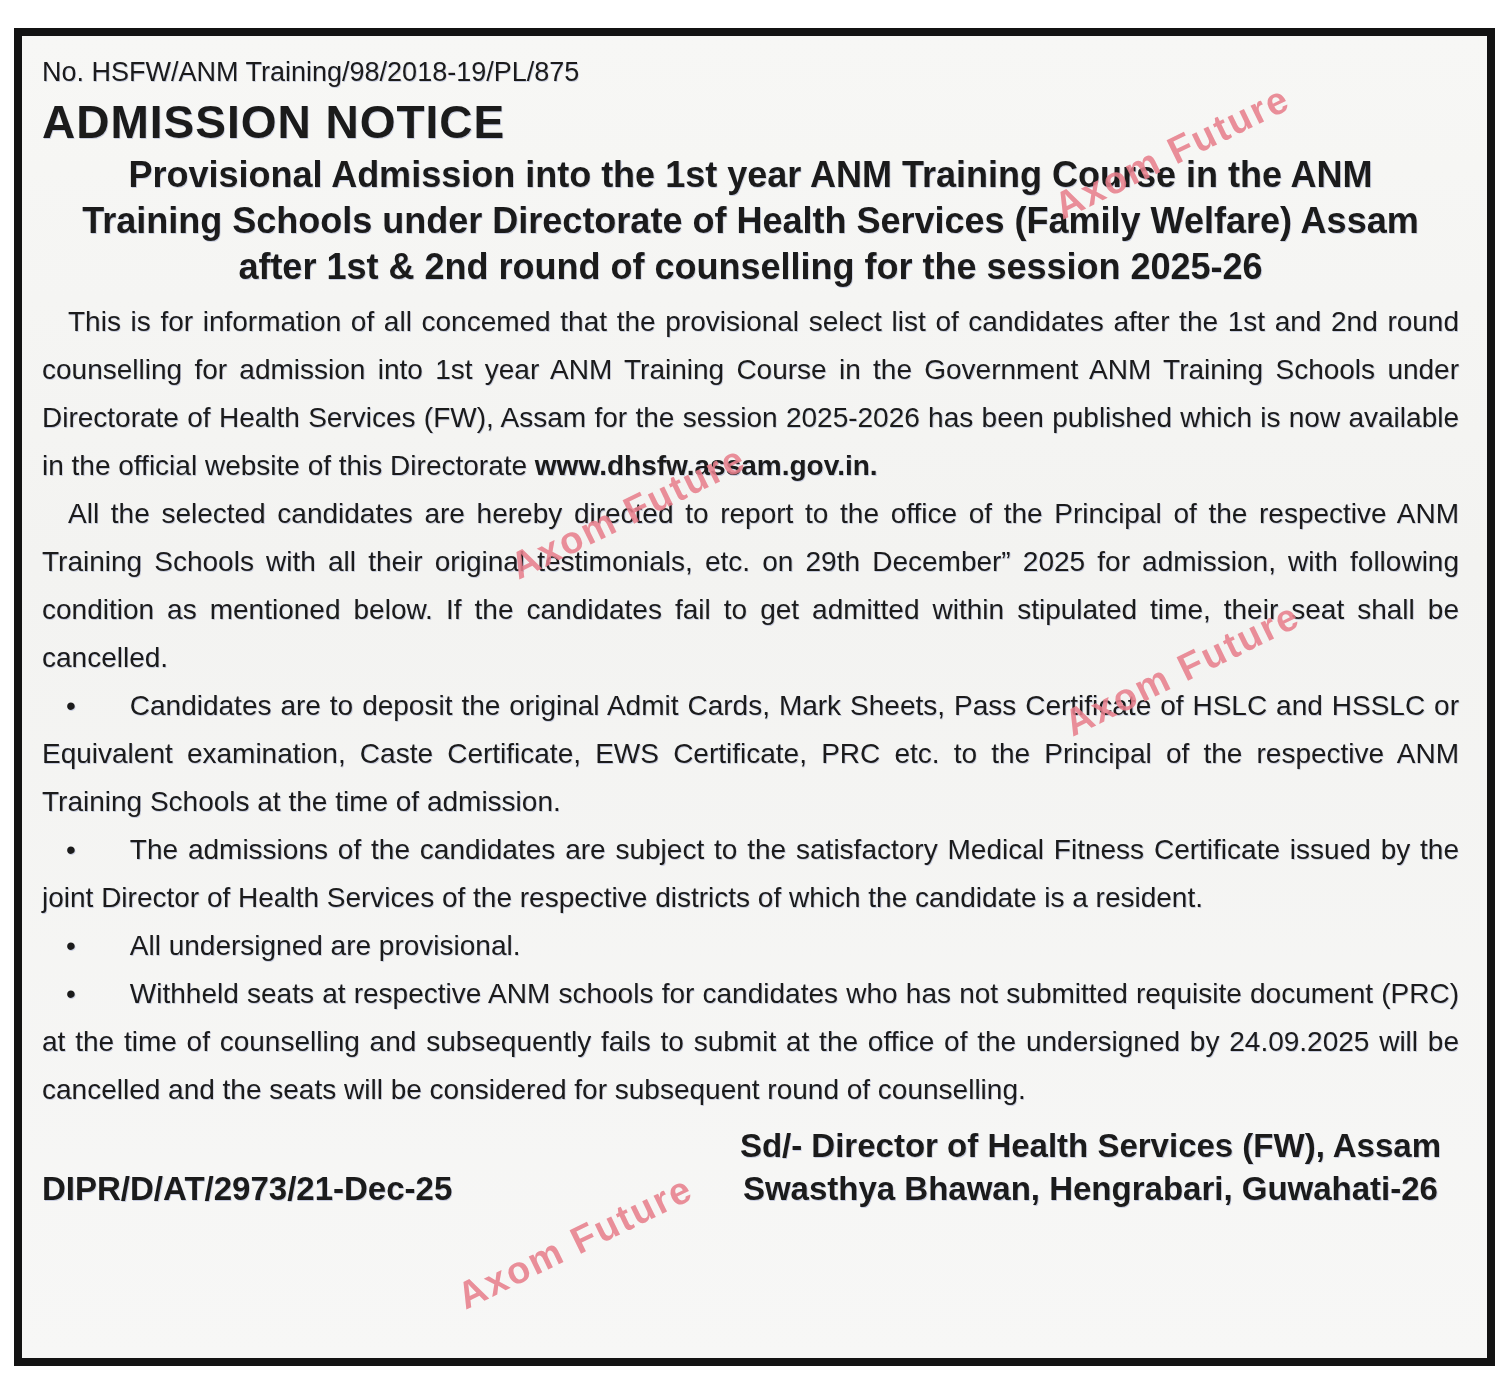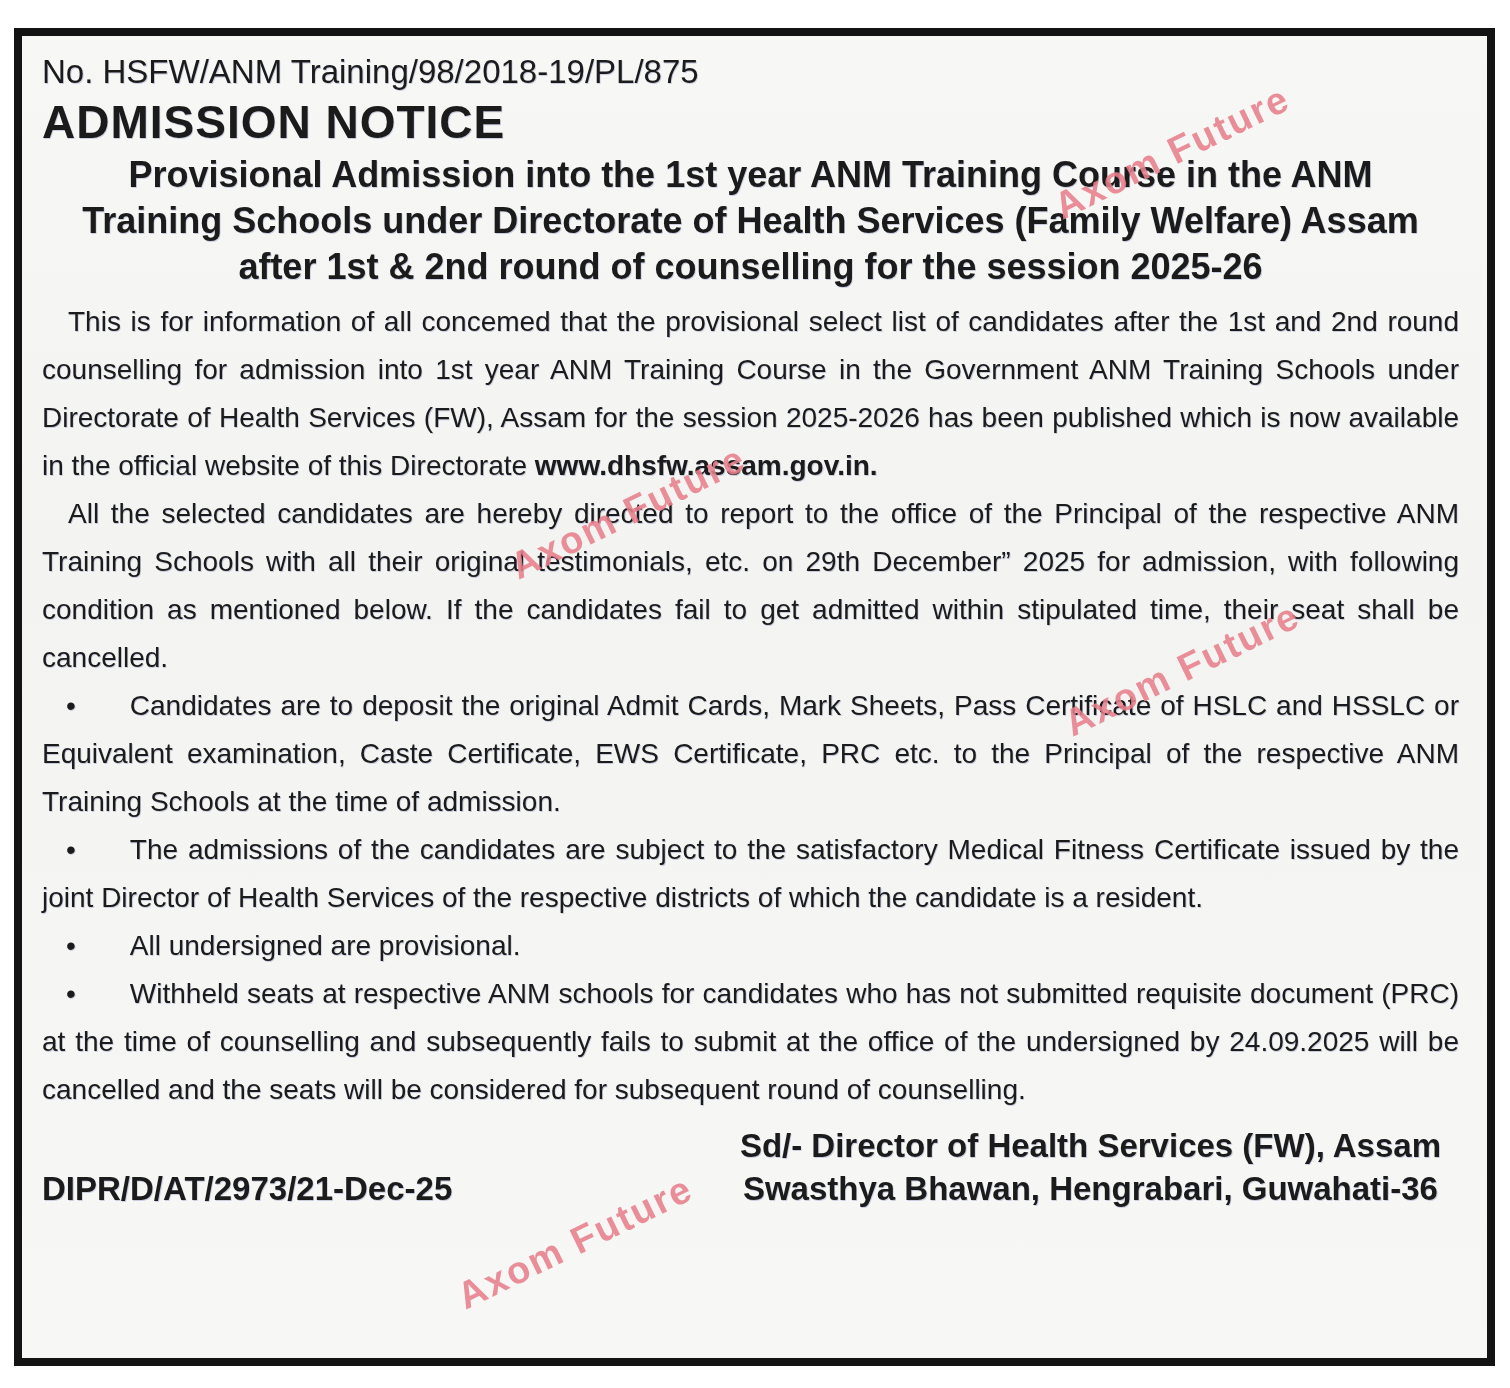--- a/index.html
+++ b/index.html
@@ -24,21 +24,21 @@
     border: 8px solid #131313;
     background: linear-gradient(180deg, #f7f7f5 0%, #f3f3f1 40%, #f7f7f6 100%);
     box-sizing: border-box;
     padding: 14px 28px 6px 20px;
     overflow: hidden;
   }
   .frame * {
     text-shadow: 0.8px 0.8px 0 rgba(35, 60, 150, 0.22);
   }
   .ref {
-    font-size: 33px;
+    font-size: 27px;
     line-height: 44px;
   }
   .title {
     font-size: 46px;
     font-weight: 800;
     text-align: left;
     margin: 2px 0 4px 0;
     letter-spacing: 1px;
     line-height: 52px;
   }
@@ -106,21 +106,21 @@
   <p class="para bullet"><span class="dot">•</span><span>The admissions of the candidates are subject to the satisfactory Medical Fitness Certificate issued by the joint Director of Health Services of the respective districts of which the candidate is a resident.</span></p>
 
   <p class="para bullet"><span class="dot">•</span><span>All undersigned are provisional.</span></p>
 
   <p class="para bullet"><span class="dot">•</span><span>Withheld seats at respective ANM schools for candidates who has not submitted requisite document (PRC) at the time of counselling and subsequently fails to submit at the office of the undersigned by 24.09.2025 will be cancelled and the seats will be considered for subsequent round of counselling.</span></p>
 
   <div class="footer">
     <div class="dipr">DIPR/D/AT/2973/21-Dec-25</div>
     <div class="sig">
       <div>Sd/- Director of Health Services (FW), Assam</div>
-      <div>Swasthya Bhawan, Hengrabari, Guwahati-36</div>
+      <div>Swasthya Bhawan, Hengrabari, Guwahati-26</div>
     </div>
   </div>
 
   <div class="wm wm1">Axom Future</div>
   <div class="wm wm2">Axom Future</div>
   <div class="wm wm3">Axom Future</div>
   <div class="wm wm4">Axom Future</div>
 
 </div>
 

